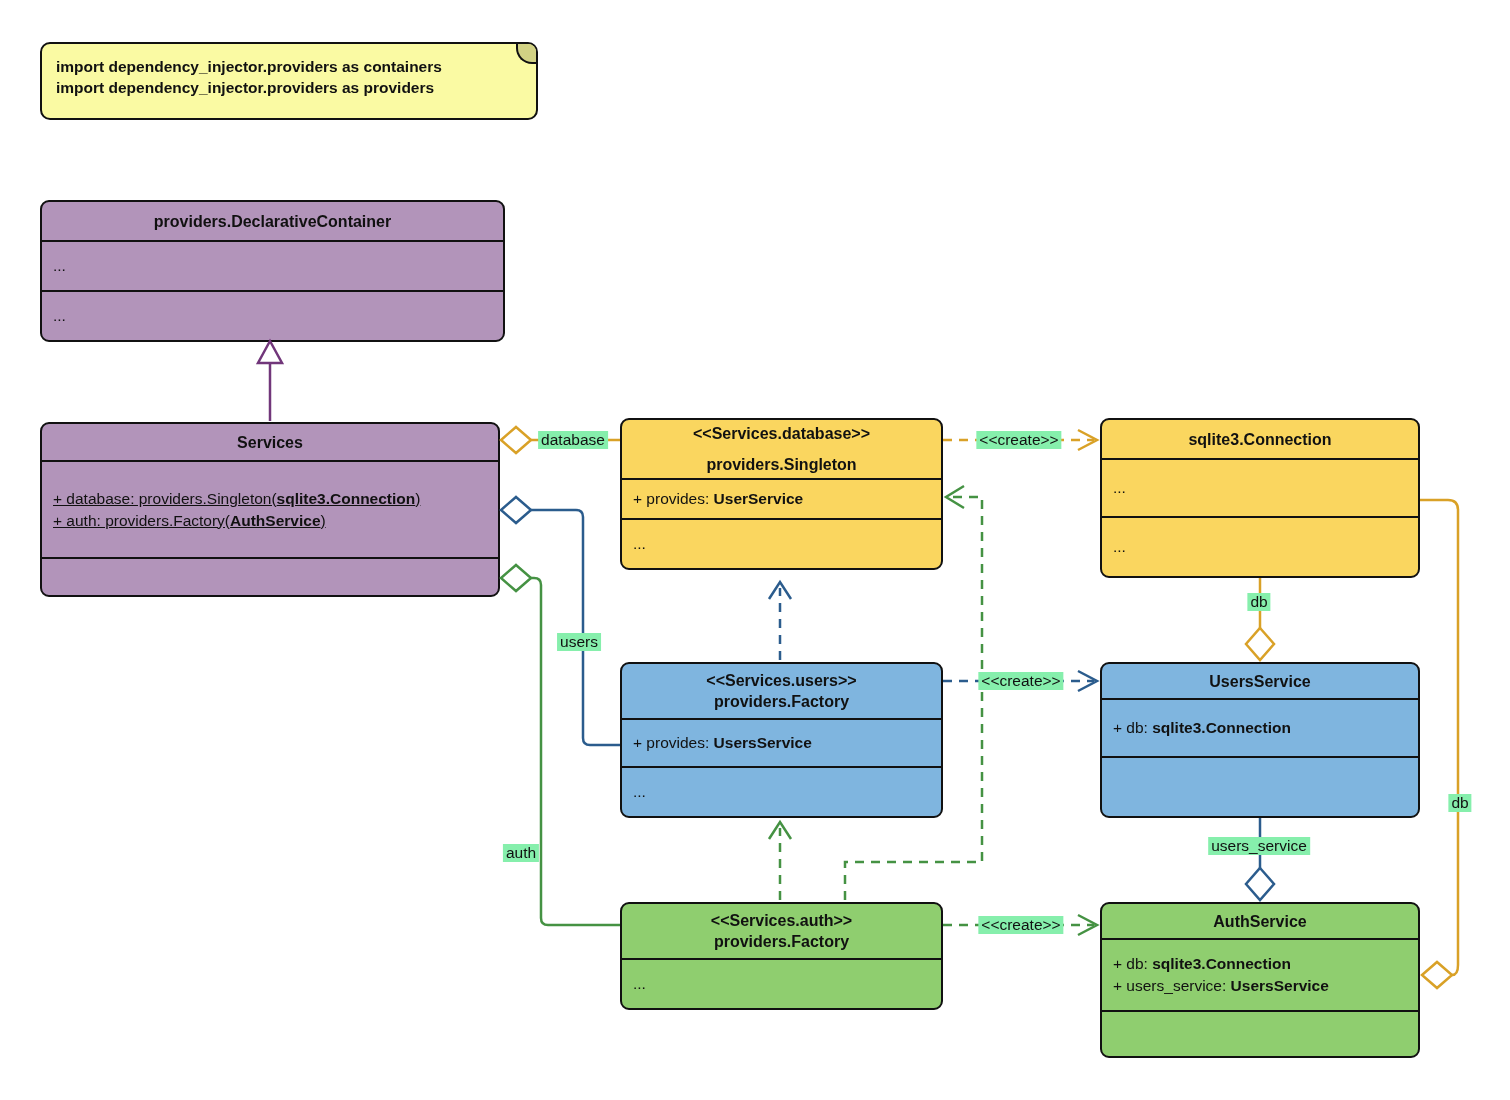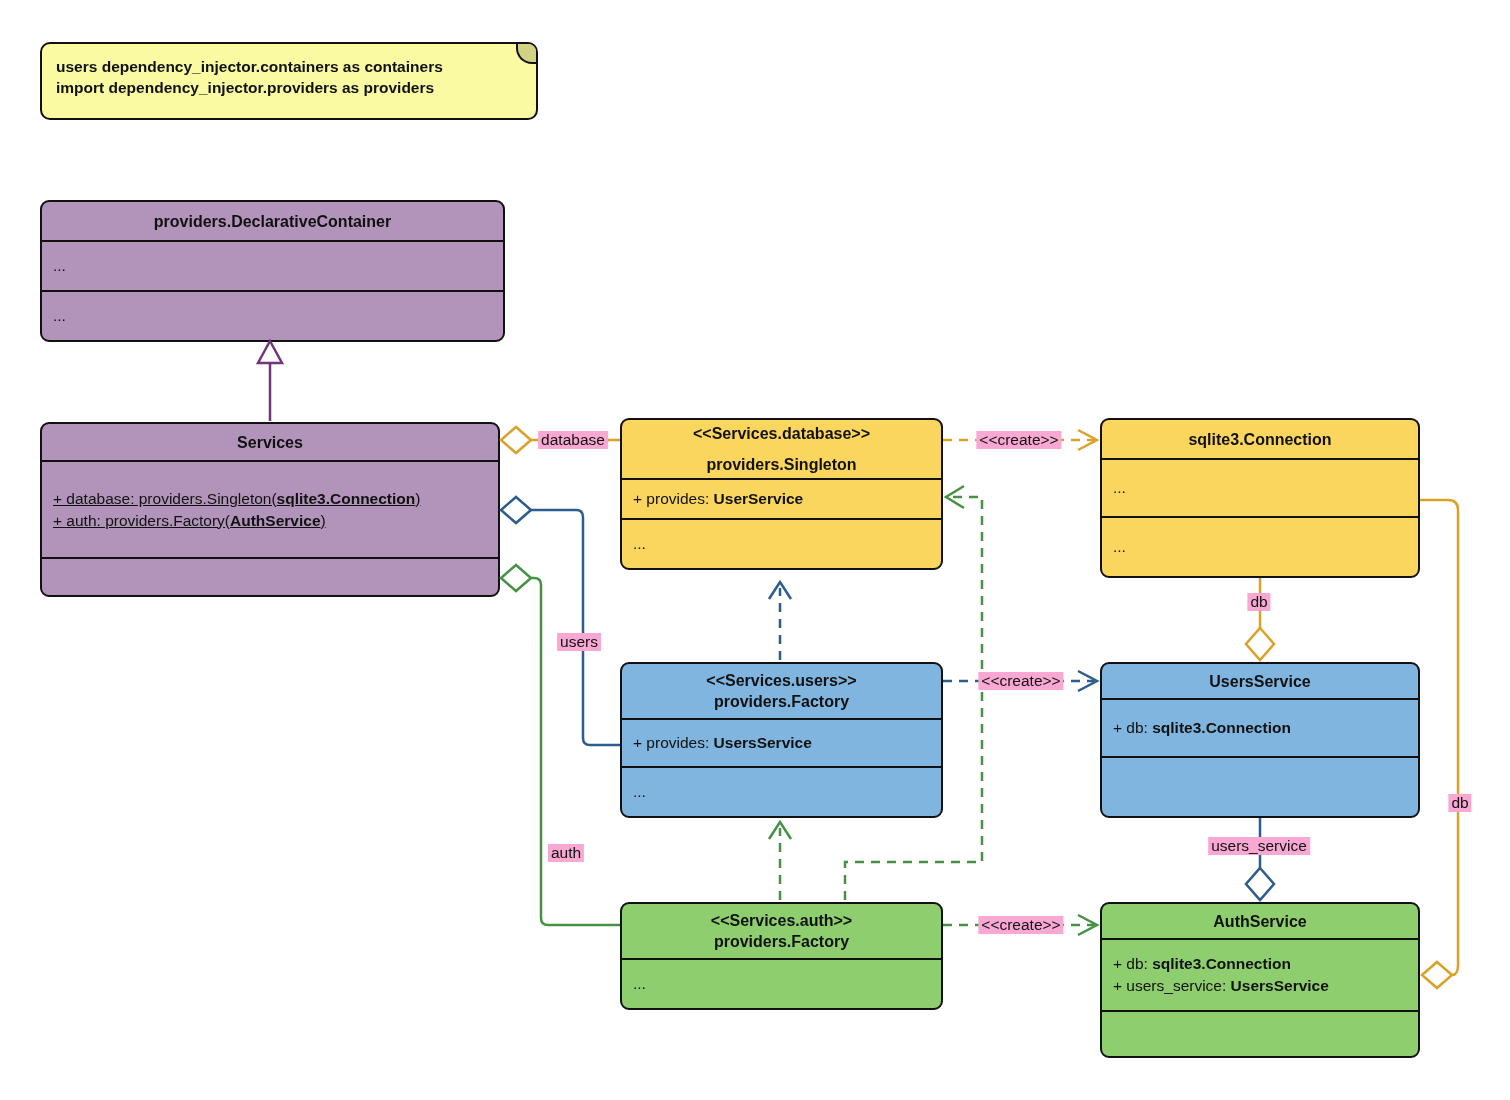--- a/index.html
+++ b/index.html
@@ -29,31 +29,31 @@
              font-weight:bold;font-size:16px;line-height:21px;}
   .cls-sec{border-top:2px solid var(--ink);display:flex;flex-direction:column;justify-content:center;
            padding:0 11px;font-size:15.5px;line-height:22px;}
   .uline{text-decoration:underline;}
   .b{font-weight:bold;}
 
   
   svg.wires{position:absolute;left:0;top:0;pointer-events:none;}
 
   
-  .edge-label{position:absolute;transform:translate(-50%,-50%);background:#f9a8d4;
+  .edge-label{position:absolute;transform:translate(-50%,-50%);background:#86efac;
               padding:0 3px;font-size:15.5px;white-space:nowrap;}
 </style>
 </head>
 <body>
 
 <div class="canvas">
 
   <div class="note">
     <div class="note-fold"></div>
-    <div>users dependency_injector.containers as containers</div>
+    <div>import dependency_injector.providers as containers</div>
     <div>import dependency_injector.providers as providers</div>
   </div>
 
   <div class="uml-class purple" style="left:40px;top:200px;width:465px;">
     <div class="cls-title" style="height:38px;">
       <span>providers.DeclarativeContainer</span>
     </div>
     <div class="cls-sec" style="height:50px;">
       <span>...</span>
     </div>
@@ -180,20 +180,20 @@
     <line x1="1260" y1="818" x2="1260" y2="868" stroke="var(--blue-line)" stroke-width="2.5"></line>
     <polygon points="1260,868 1274,884 1260,900 1246,884" fill="#ffffff" stroke="var(--blue-line)" stroke-width="2.5"></polygon>
 
     <path d="M1420,500 H1448 Q1458,500 1458,510 V965 Q1458,975 1452,975" fill="none" stroke="var(--yellow-line)" stroke-width="2.5"></path>
     <polygon points="1422,975 1437,962 1452,975 1437,988" fill="#ffffff" stroke="var(--yellow-line)" stroke-width="2.5"></polygon>
   </svg>
 
   <div class="edge-label" style="left:573px;top:440px;">database</div>
   <div class="edge-label" style="left:1019px;top:440px;">&lt;&lt;create&gt;&gt;</div>
   <div class="edge-label" style="left:579px;top:642px;">users</div>
-  <div class="edge-label" style="left:566px;top:853px;">auth</div>
+  <div class="edge-label" style="left:521px;top:853px;">auth</div>
   <div class="edge-label" style="left:1021px;top:681px;">&lt;&lt;create&gt;&gt;</div>
   <div class="edge-label" style="left:1021px;top:925px;">&lt;&lt;create&gt;&gt;</div>
   <div class="edge-label" style="left:1259px;top:602px;">db</div>
   <div class="edge-label" style="left:1259px;top:846px;">users_service</div>
   <div class="edge-label" style="left:1460px;top:803px;">db</div>
 
 </div>
 
 </body></html>

